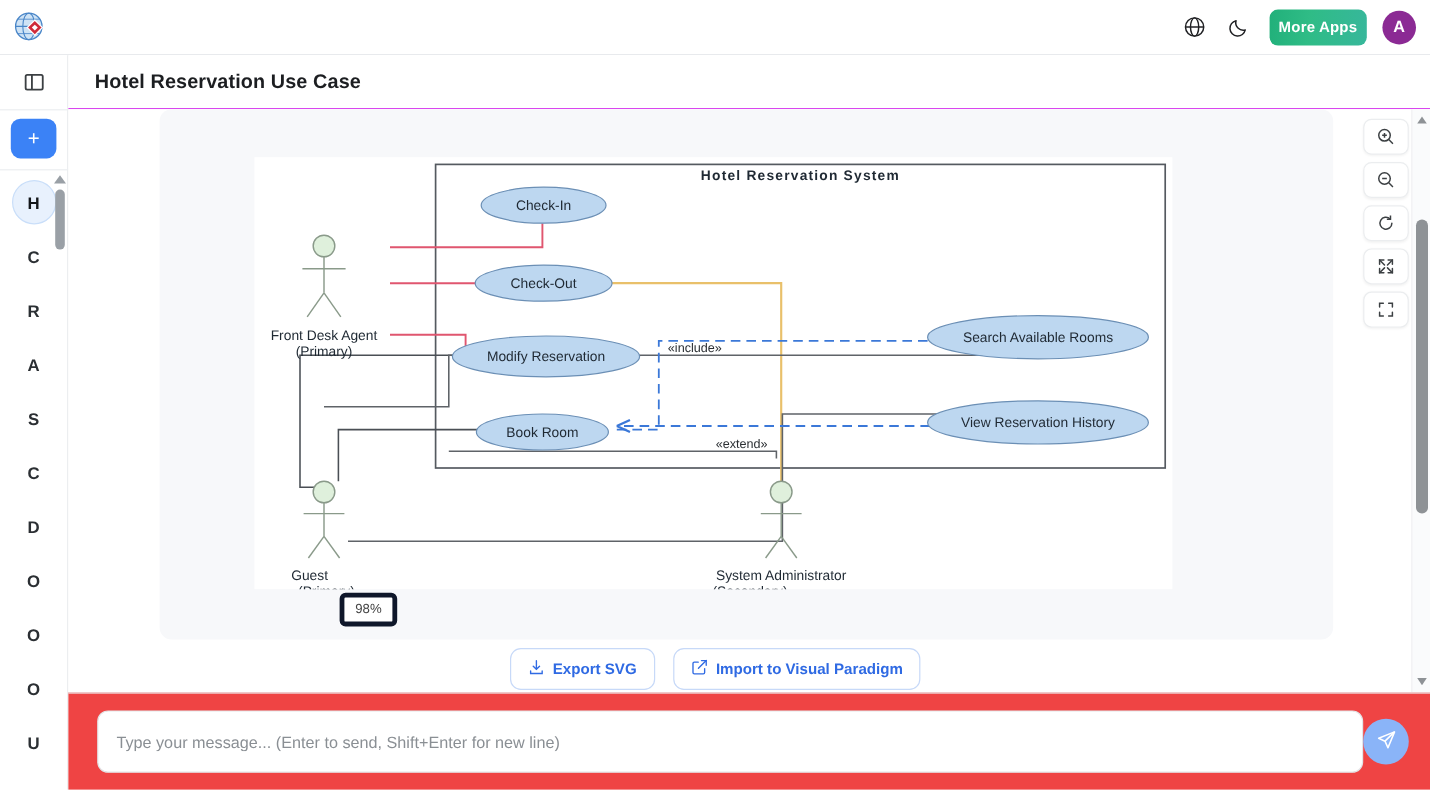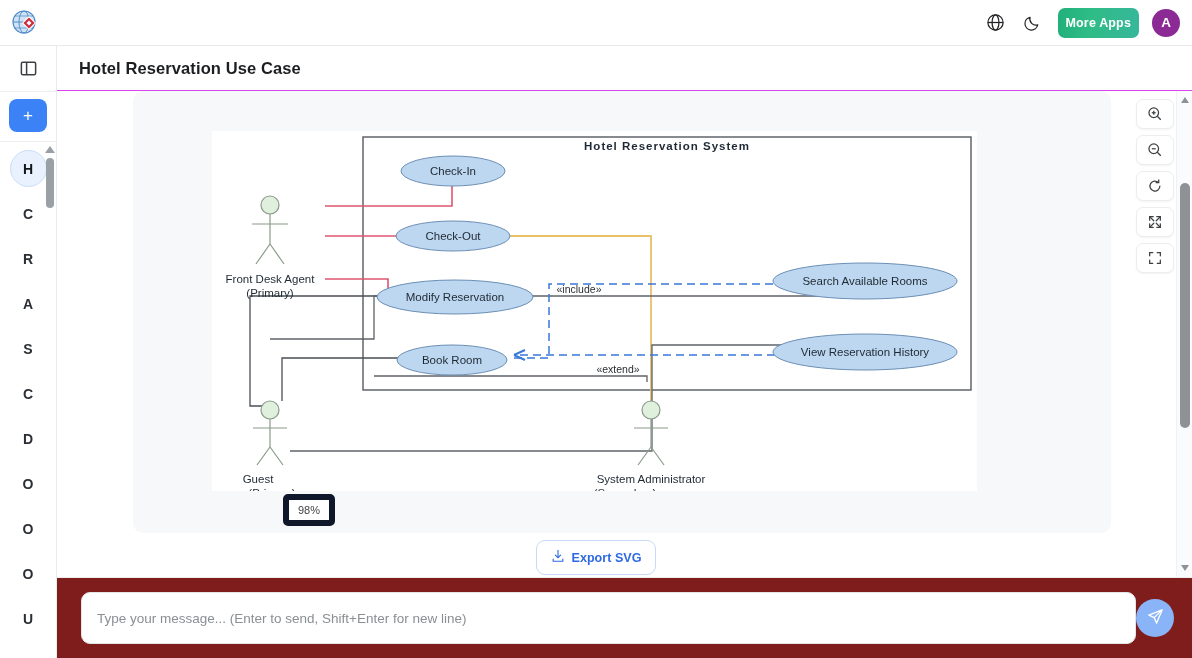--- a/index.html
+++ b/index.html
@@ -103,21 +103,21 @@
     background: #f7f8fa; border-radius: 10px;
   }
   .canvas {
     position: absolute; left: 79px; top: 40px; width: 765px; height: 360px;
     background: #ffffff;
   }
 
   
   .zoom-badge {
     position: absolute; left: 150px; top: 403px;
-    background: #fff; border: 6px solid #0f172a; border-radius: 5px;
+    background: #fff; border: 4px solid #0f172a; border-radius: 5px;
     font-size: 11px; color: #444; padding: 4px 9px;
   }
 
   
   .zoom-tools {
     position: absolute; left: 1003px; top: 8px; width: 40px;
   }
   .zoom-tool {
     width: 38px; height: 30px; background: #fff; border: 1px solid #ebedef;
     border-radius: 7px; margin-bottom: 6px; cursor: pointer;
@@ -150,21 +150,21 @@
   .action-btn {
     border: 1px solid #c7d9f8; background: #fff; border-radius: 9px;
     color: #2f6ae3; font-size: 12.6px; font-weight: 600;
     padding: 8px 14px; cursor: pointer;
     display: flex; align-items: center; gap: 7px; white-space: nowrap;
   }
 
   
   .composer {
     position: absolute; left: 57px; top: 577px; width: 1135px; height: 81px;
-    background: #7f1d1d; border-top: 1px solid #eceef0;
+    background: #ef4444; border-top: 1px solid #eceef0;
     display: flex; align-items: center; padding: 0 18px 0 24px; 
   }
   .composer-input {
     flex: 1; height: 52px; border: 1px solid #e3e5e8; border-radius: 9px;
     padding: 0 15px; font-size: 13.5px; color: #2b2f33;
     font-family: "Liberation Sans", sans-serif; outline: none; background: #fff;
   }
   .composer-input::placeholder { color: #8a8f94; }
   .send-btn {
     width: 38px; height: 38px; border-radius: 50%; background: #8ab4f8;
@@ -428,20 +428,30 @@
   <button class="action-btn">
     <span>
       <svg width="14" height="14" viewBox="0 0 16 16" fill="none" stroke="#2f6ae3" stroke-width="1.3" stroke-linecap="round">
         <line x1="8" y1="1.8" x2="8" y2="9.6"></line>
           <polyline points="5,7 8,10 11,7"></polyline>
         <polyline points="2.5,11.5 2.5,14 13.5,14 13.5,11.5"></polyline>
       </svg>
     </span>
     <span>Export SVG</span>
   </button>
+  <button class="action-btn">
+    <span>
+      <svg width="14" height="14" viewBox="0 0 16 16" fill="none" stroke="#2f6ae3" stroke-width="1.3" stroke-linecap="round">
+        <path d="M12.8 9.3 V13 A1.3 1.3 0 0 1 11.5 14.3 H3 A1.3 1.3 0 0 1 1.7 13 V4.5 A1.3 1.3 0 0 1 3 3.2 H6.7"></path>
+        <polyline points="9.8,1.7 14.3,1.7 14.3,6.2"></polyline>
+          <line x1="6.9" y1="9.1" x2="14.3" y2="1.7"></line>
+      </svg>
+    </span>
+    <span>Import to Visual Paradigm</span>
+  </button>
 </div>
 
 <div class="composer">
   <input class="composer-input" type="text" placeholder="Type your message... (Enter to send, Shift+Enter for new line)" style="">
   <button class="send-btn">
     <span>
       <svg width="17" height="17" viewBox="0 0 18 18" fill="none" stroke="#ffffff" stroke-width="1.4" stroke-linejoin="round">
         <path d="M16 2 L2 7.6 L7.6 10.2 L10.2 16 Z"></path>
         <line x1="7.6" y1="10.2" x2="16" y2="2"></line>
       </svg>

